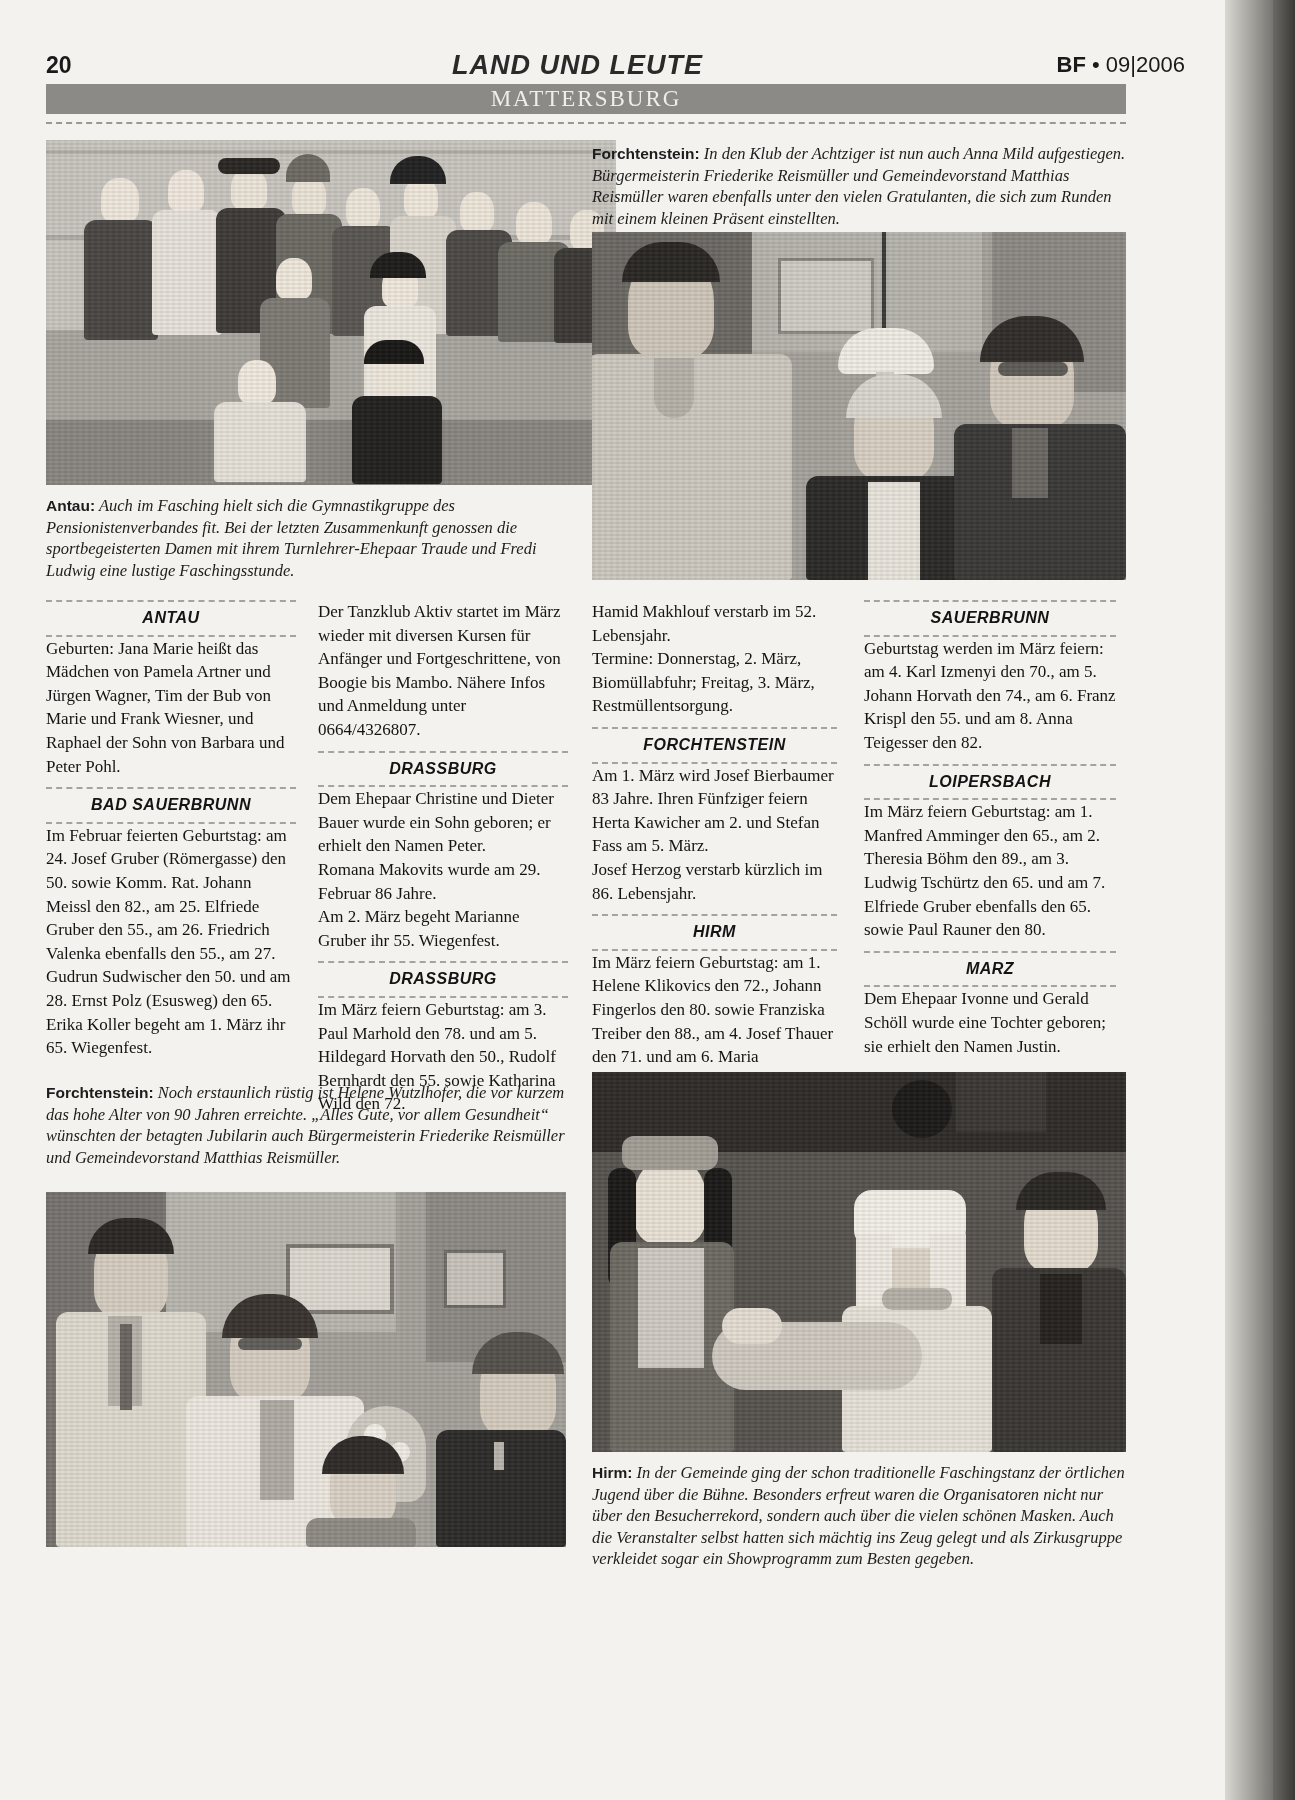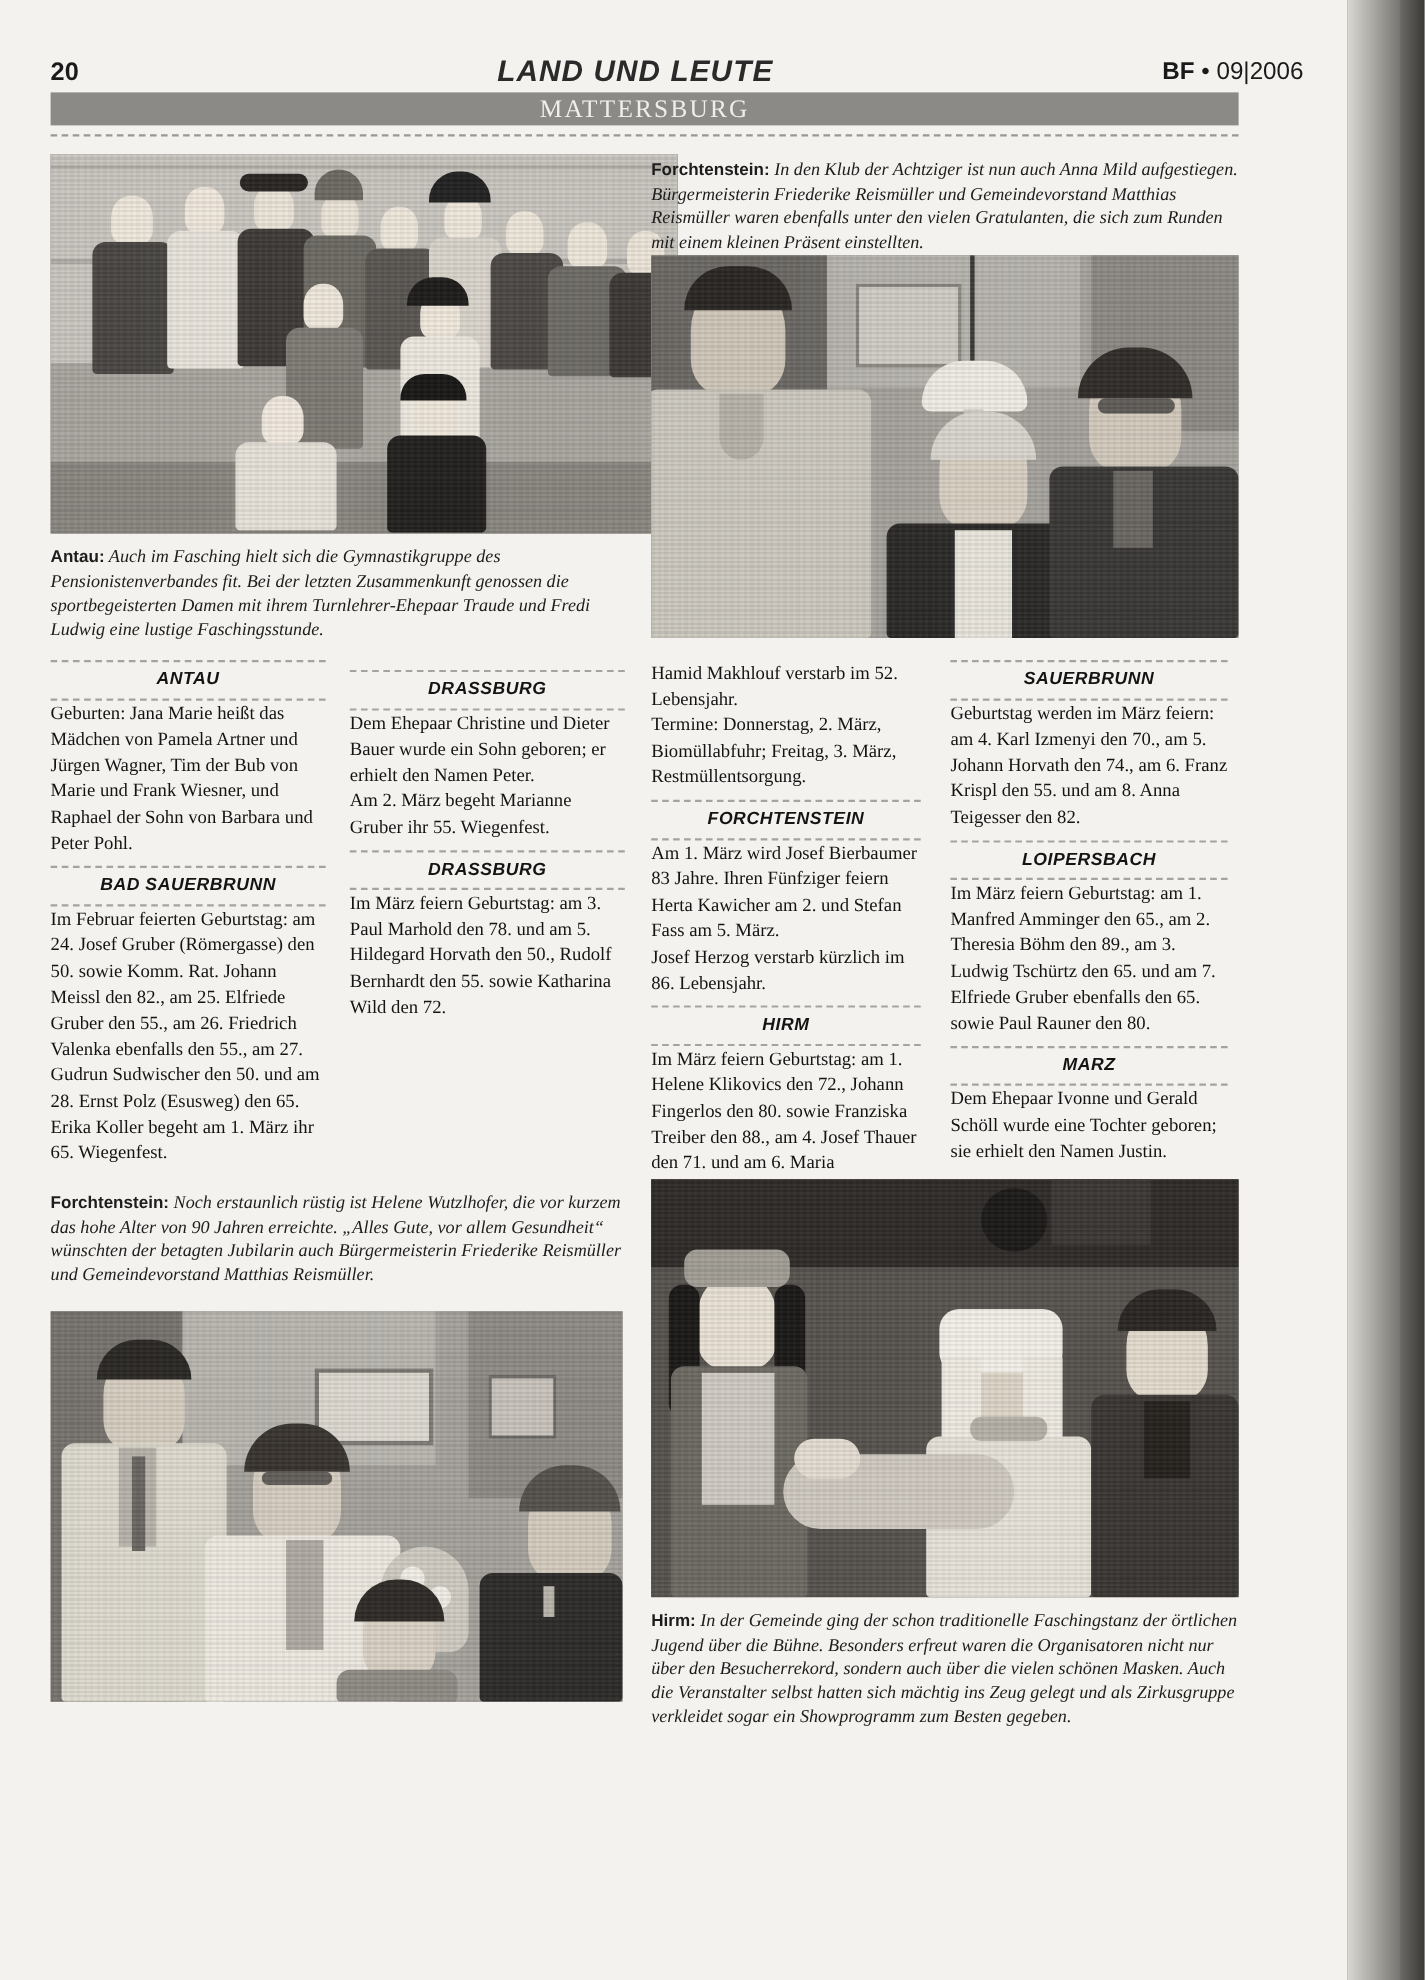--- a/index.html
+++ b/index.html
@@ -248,23 +248,25 @@
   <div class="col" style="left:46px; top:600px; width:250px;">
     <div class="sechead first">ANTAU</div>
     <p>Geburten: Jana Marie heißt das Mädchen von Pamela Artner und Jürgen Wagner, Tim der Bub von Marie und Frank Wiesner, und Raphael der Sohn von Barbara und Peter Pohl.</p>
     <span class="sp"></span>
     <div class="sechead">BAD SAUERBRUNN</div>
     <p>Im Februar feierten Geburtstag: am 24. Josef Gruber (Römergasse) den 50. sowie Komm. Rat. Johann Meissl den 82., am 25. Elfriede Gruber den 55., am 26. Friedrich Valenka ebenfalls den 55., am 27. Gudrun Sudwischer den 50. und am 28. Ernst Polz (Esusweg) den 65.</p>
     <p>Erika Koller begeht am 1. März ihr 65. Wiegenfest.</p>
   </div>
 
   <div class="col" style="left:318px; top:600px; width:250px;">
+    <p>Der Tanzklub Aktiv startet im März wieder mit diversen Kursen für Anfänger und Fortgeschrittene, von Boogie bis Mambo. Nähere Infos und Anmeldung unter 0664/4326807.</p>
     <span class="sp"></span>
     <div class="sechead">DRASSBURG</div>
     <p>Dem Ehepaar Christine und Dieter Bauer wurde ein Sohn geboren; er erhielt den Namen Peter.</p>
+    <p>Romana Makovits wurde am 29. Februar 86 Jahre.</p>
     <p>Am 2. März begeht Marianne Gruber ihr 55. Wiegenfest.</p>
     <span class="sp"></span>
     <div class="sechead">DRASSBURG</div>
     <p>Im März feiern Geburtstag: am 3. Paul Marhold den 78. und am 5. Hildegard Horvath den 50., Rudolf Bernhardt den 55. sowie Katharina Wild den 72.</p>
   </div>
 
   <div class="col" style="left:592px; top:600px; width:245px;">
     <p>Hamid Makhlouf verstarb im 52. Lebensjahr.</p>
     <p>Termine: Donnerstag, 2. März, Biomüllabfuhr; Freitag, 3. März, Restmüllentsorgung.</p>
     <span class="sp"></span>

